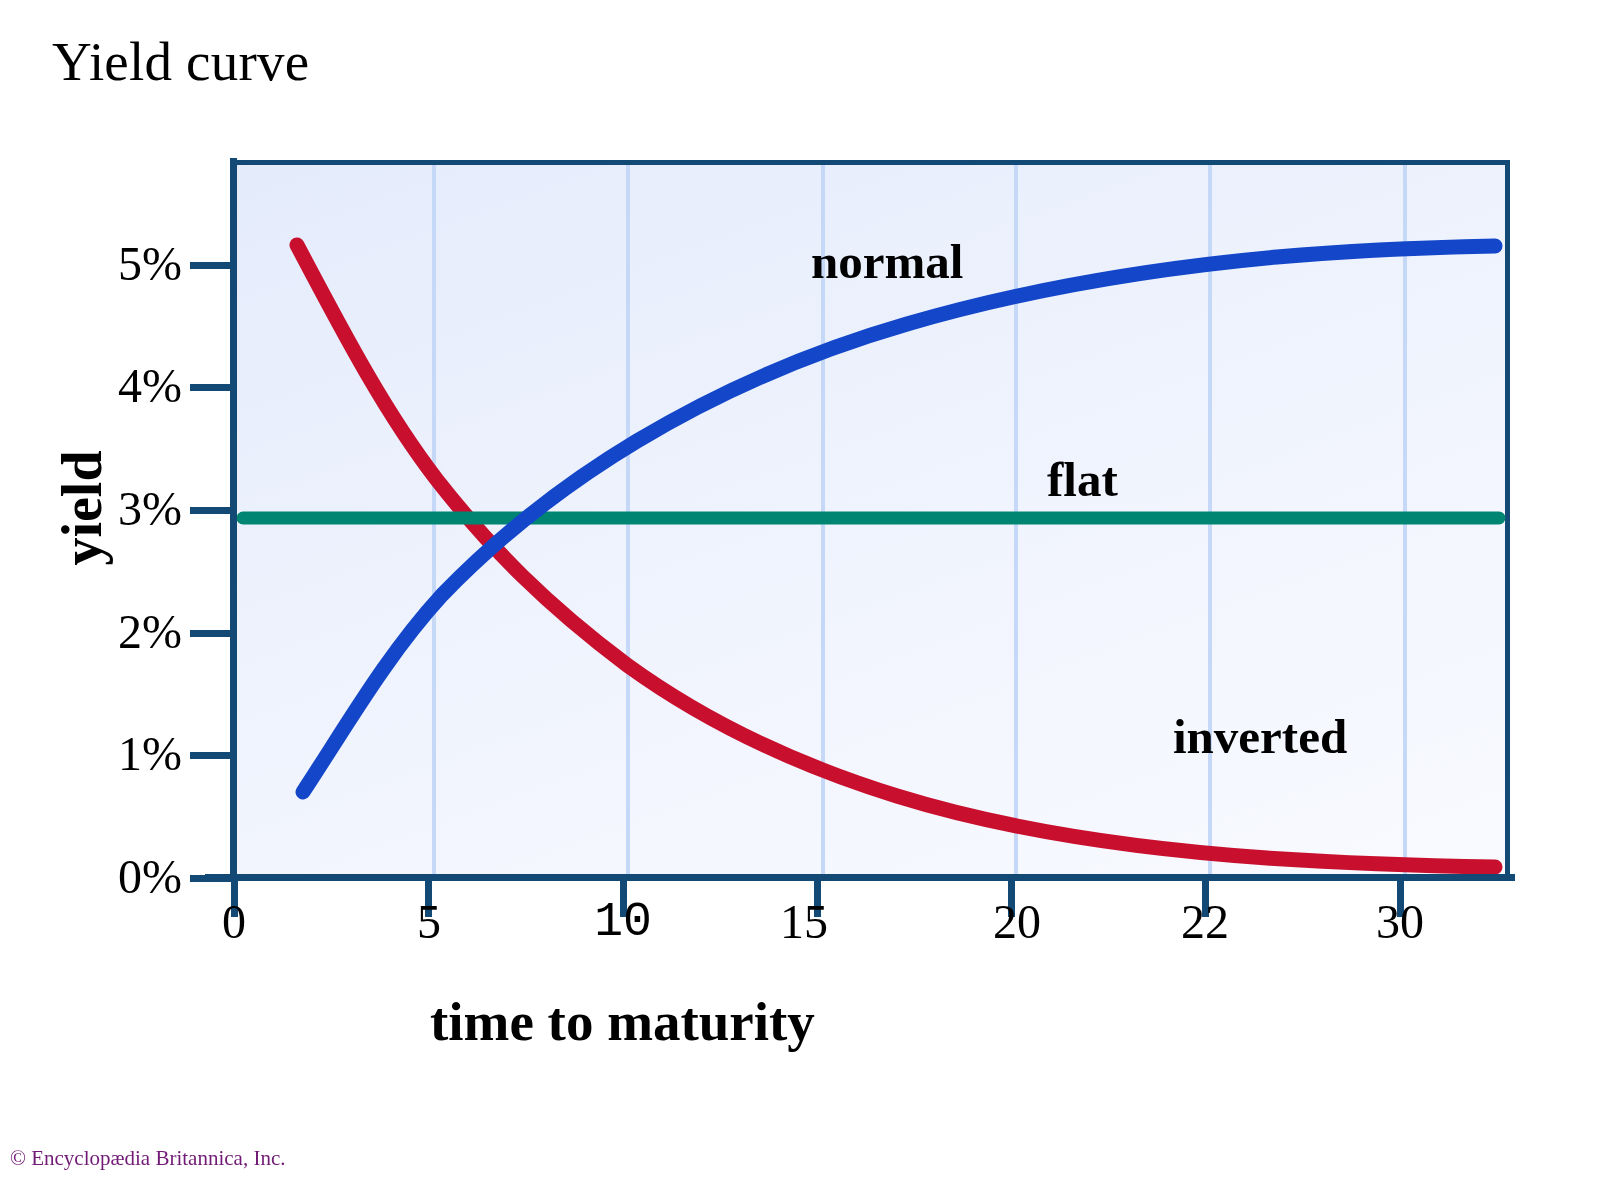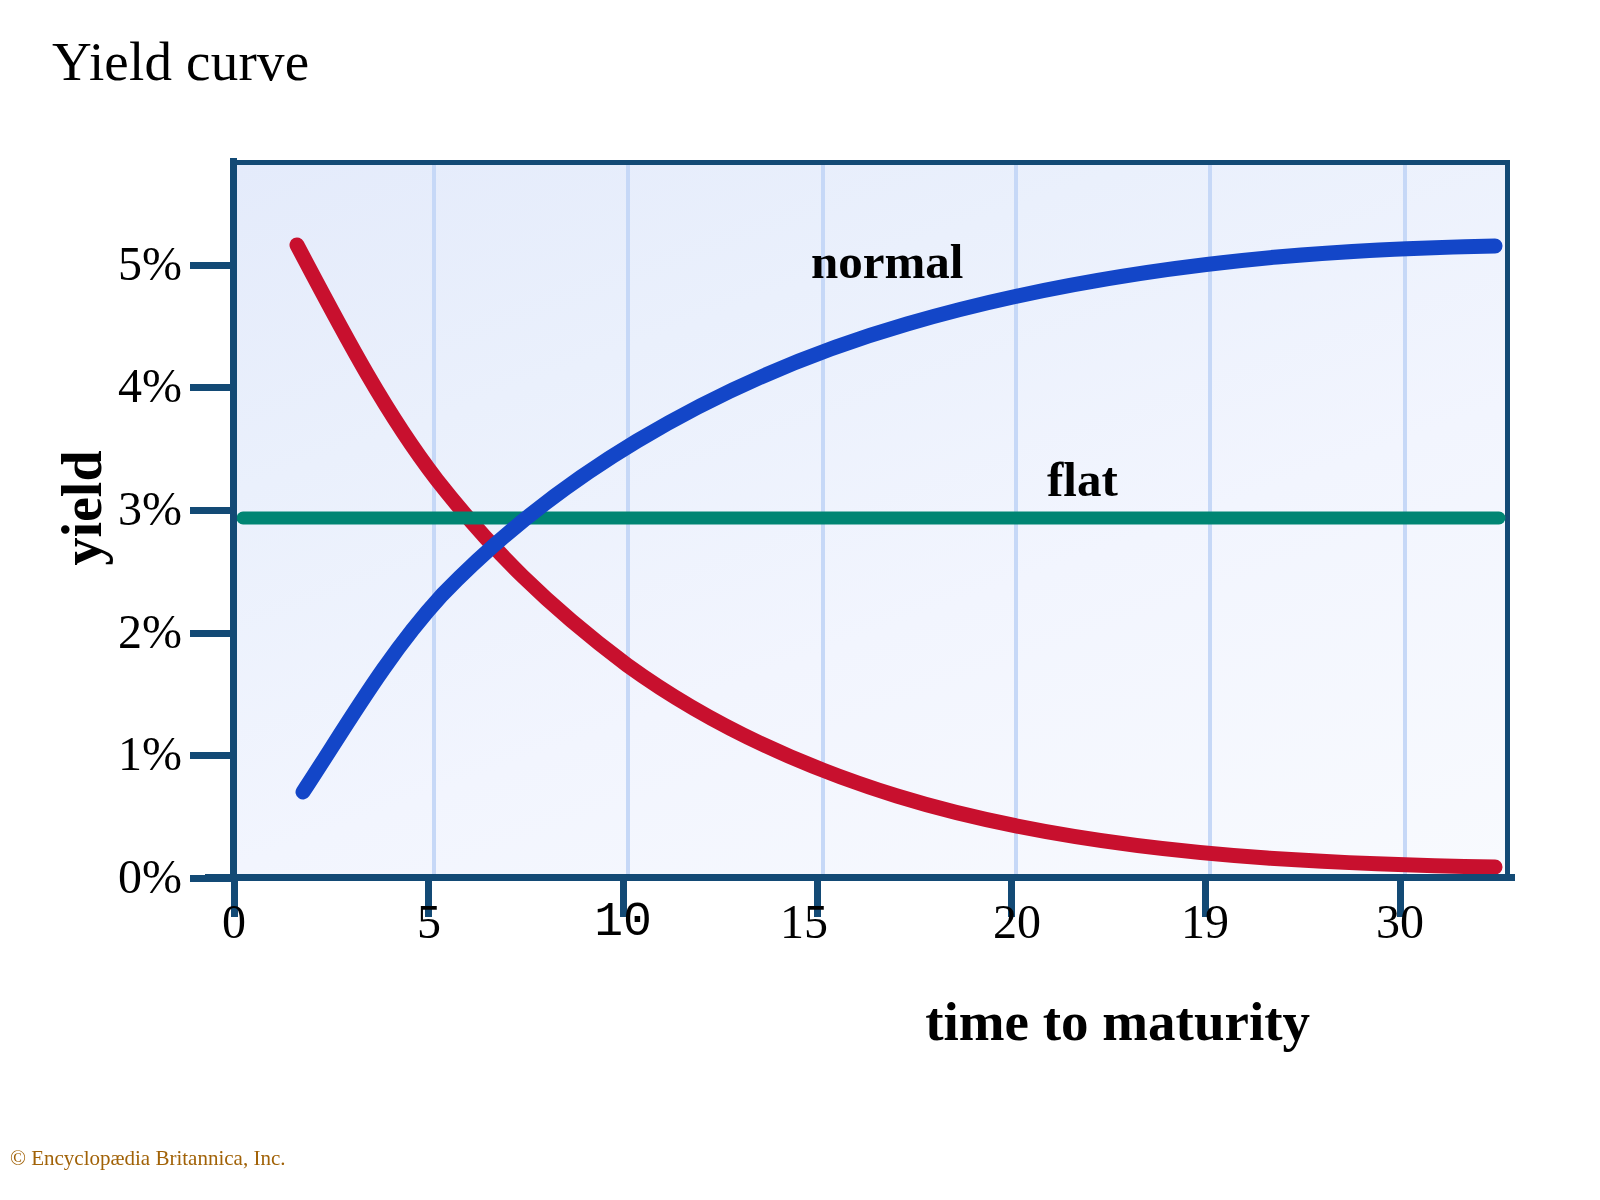--- a/index.html
+++ b/index.html
@@ -120,21 +120,21 @@
     font-weight: bold;
     line-height: 1;
     transform: rotate(-90deg);
     white-space: nowrap;
   }
   #x-axis-title {
     position: absolute;
     left: 430px;
     top: 990px;
     width: 880px;
-    text-align: right;
+    text-align: left;
     font-size: 55px;
     font-weight: bold;
     line-height: 1.15;
   }
 
   
   .series-label {
     position: absolute;
     font-size: 49px;
     font-weight: bold;
@@ -143,21 +143,21 @@
     color: #000;
   }
 
   
   #credit {
     position: absolute;
     left: 10px;
     top: 1148px;
     font-size: 21px;
     line-height: 1;
-    color: #a16207;
+    color: #701a75;
     white-space: nowrap;
   }
 
   svg { display: block; }
 </style>
 </head>
 <body>
 
 <div id="page-title">Yield curve</div>
 
@@ -183,20 +183,21 @@
 
       <path d="M 66,627 C 110,560 150,490 205,430
                C 265,368 330,318 400,276
                C 480,228 570,188 670,159
                C 790,124 920,103 1040,92
                C 1130,84 1210,82 1258,81" fill="none" stroke="#1346C8" stroke-width="15" stroke-linecap="round" stroke-linejoin="round"></path>
     </svg>
 
     <div class="series-label" style="left:574px;top:72px;">normal</div>
     <div class="series-label" style="left:810px;top:290px;">flat</div>
+    <div class="series-label" style="left:936px;top:547px;">inverted</div>
   </div>
 
   <div class="axis-line" id="y-axis-line"></div>
   <div class="axis-line" id="x-axis-line"></div>
 
   <div class="tick-y" style="top:262px;"></div>
   <div class="tick-y" style="top:384px;"></div>
   <div class="tick-y" style="top:507px;"></div>
   <div class="tick-y" style="top:630px;"></div>
   <div class="tick-y" style="top:752px;"></div>
@@ -215,21 +216,21 @@
   <div class="tick-x" style="left:814px;"></div>
   <div class="tick-x" style="left:1008px;"></div>
   <div class="tick-x" style="left:1202px;"></div>
   <div class="tick-x" style="left:1397px;"></div>
 
   <div class="xlabel-tick" style="left:234px;">0</div>
   <div class="xlabel-tick" style="left:429px;">5</div>
   <div class="xlabel-tick" style="left:623px;font-family:Liberation Mono, monospace;">10</div>
   <div class="xlabel-tick" style="left:804px;text-align:center;">15</div>
   <div class="xlabel-tick" style="left:1017px;">20</div>
-  <div class="xlabel-tick" style="left:1205px;">19</div>
+  <div class="xlabel-tick" style="left:1205px;">22</div>
   <div class="xlabel-tick" style="left:1400px;">30</div>
 
   <div id="y-axis-title">yield</div>
   <div id="x-axis-title">
     <div>time to maturity</div>
   </div>
 
 </div>
 
 <div id="credit">© Encyclopædia Britannica, Inc.</div>

